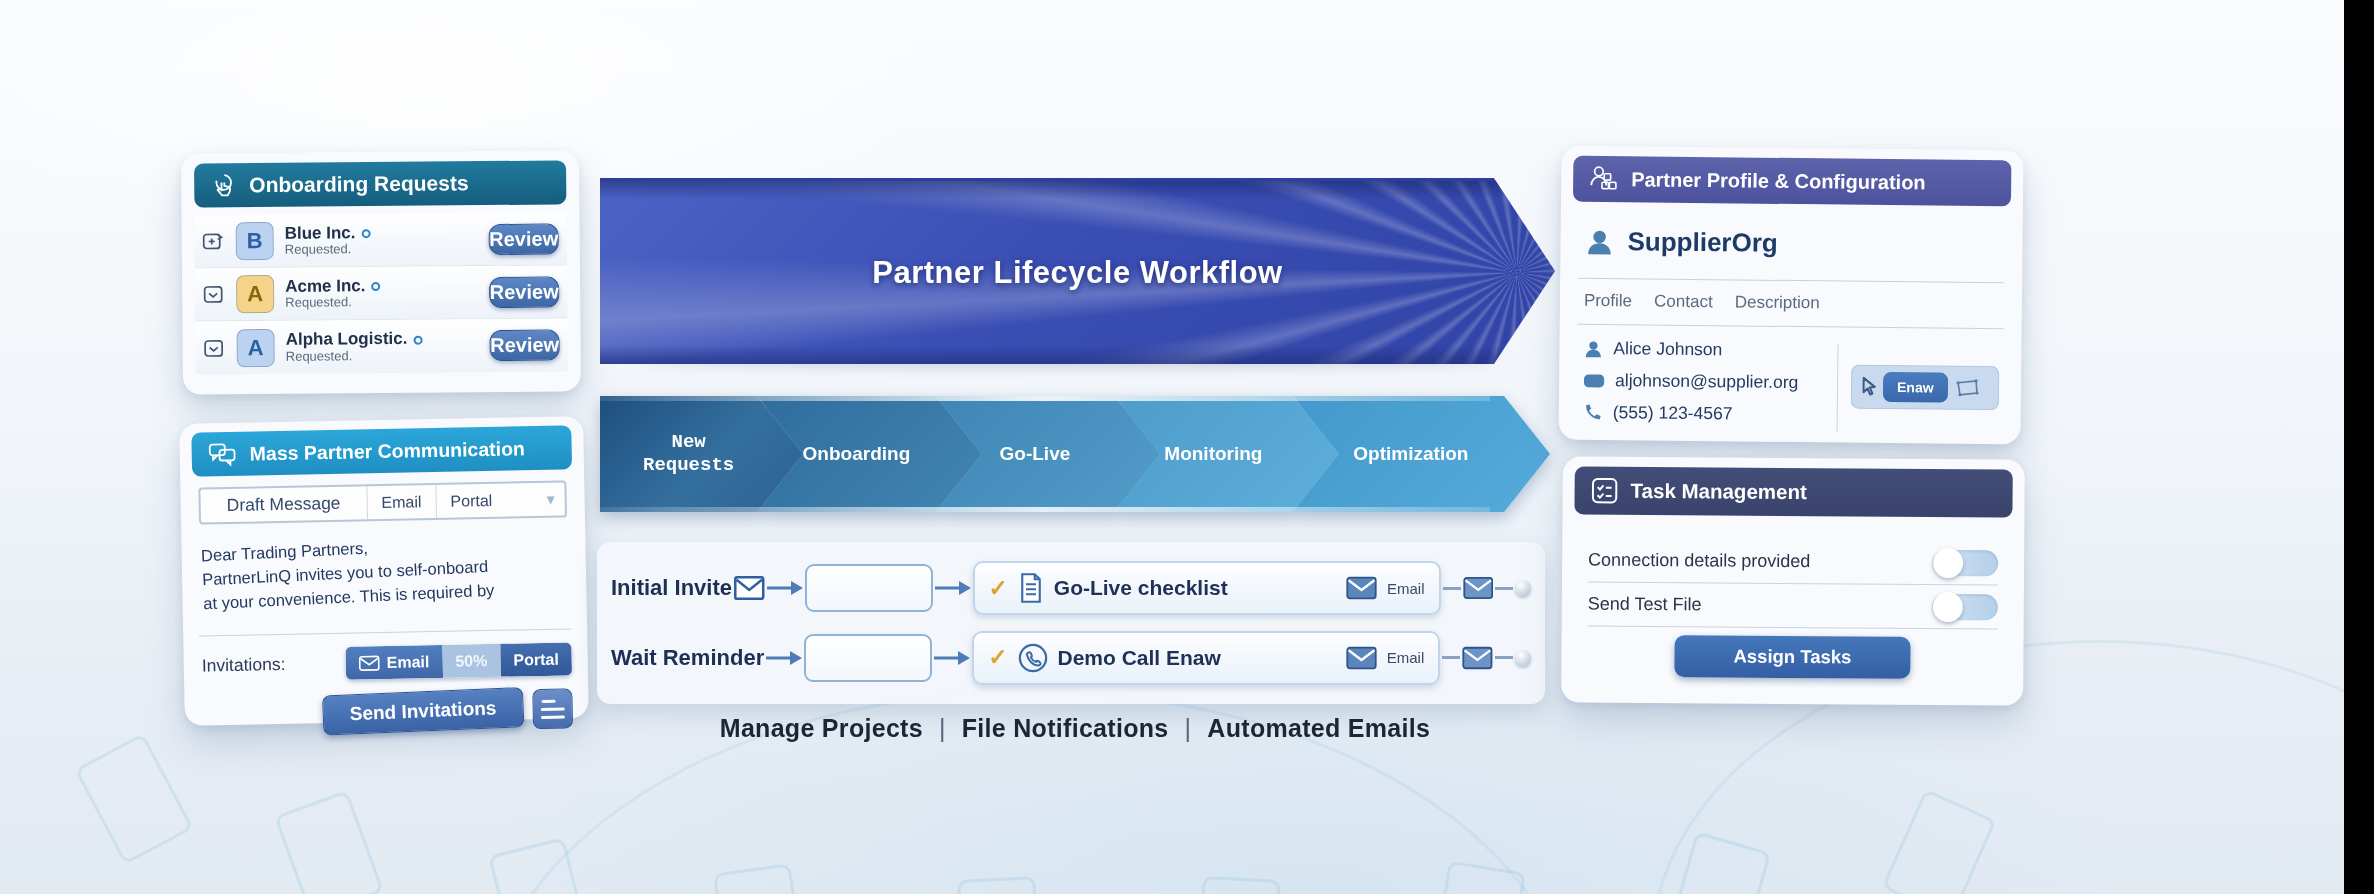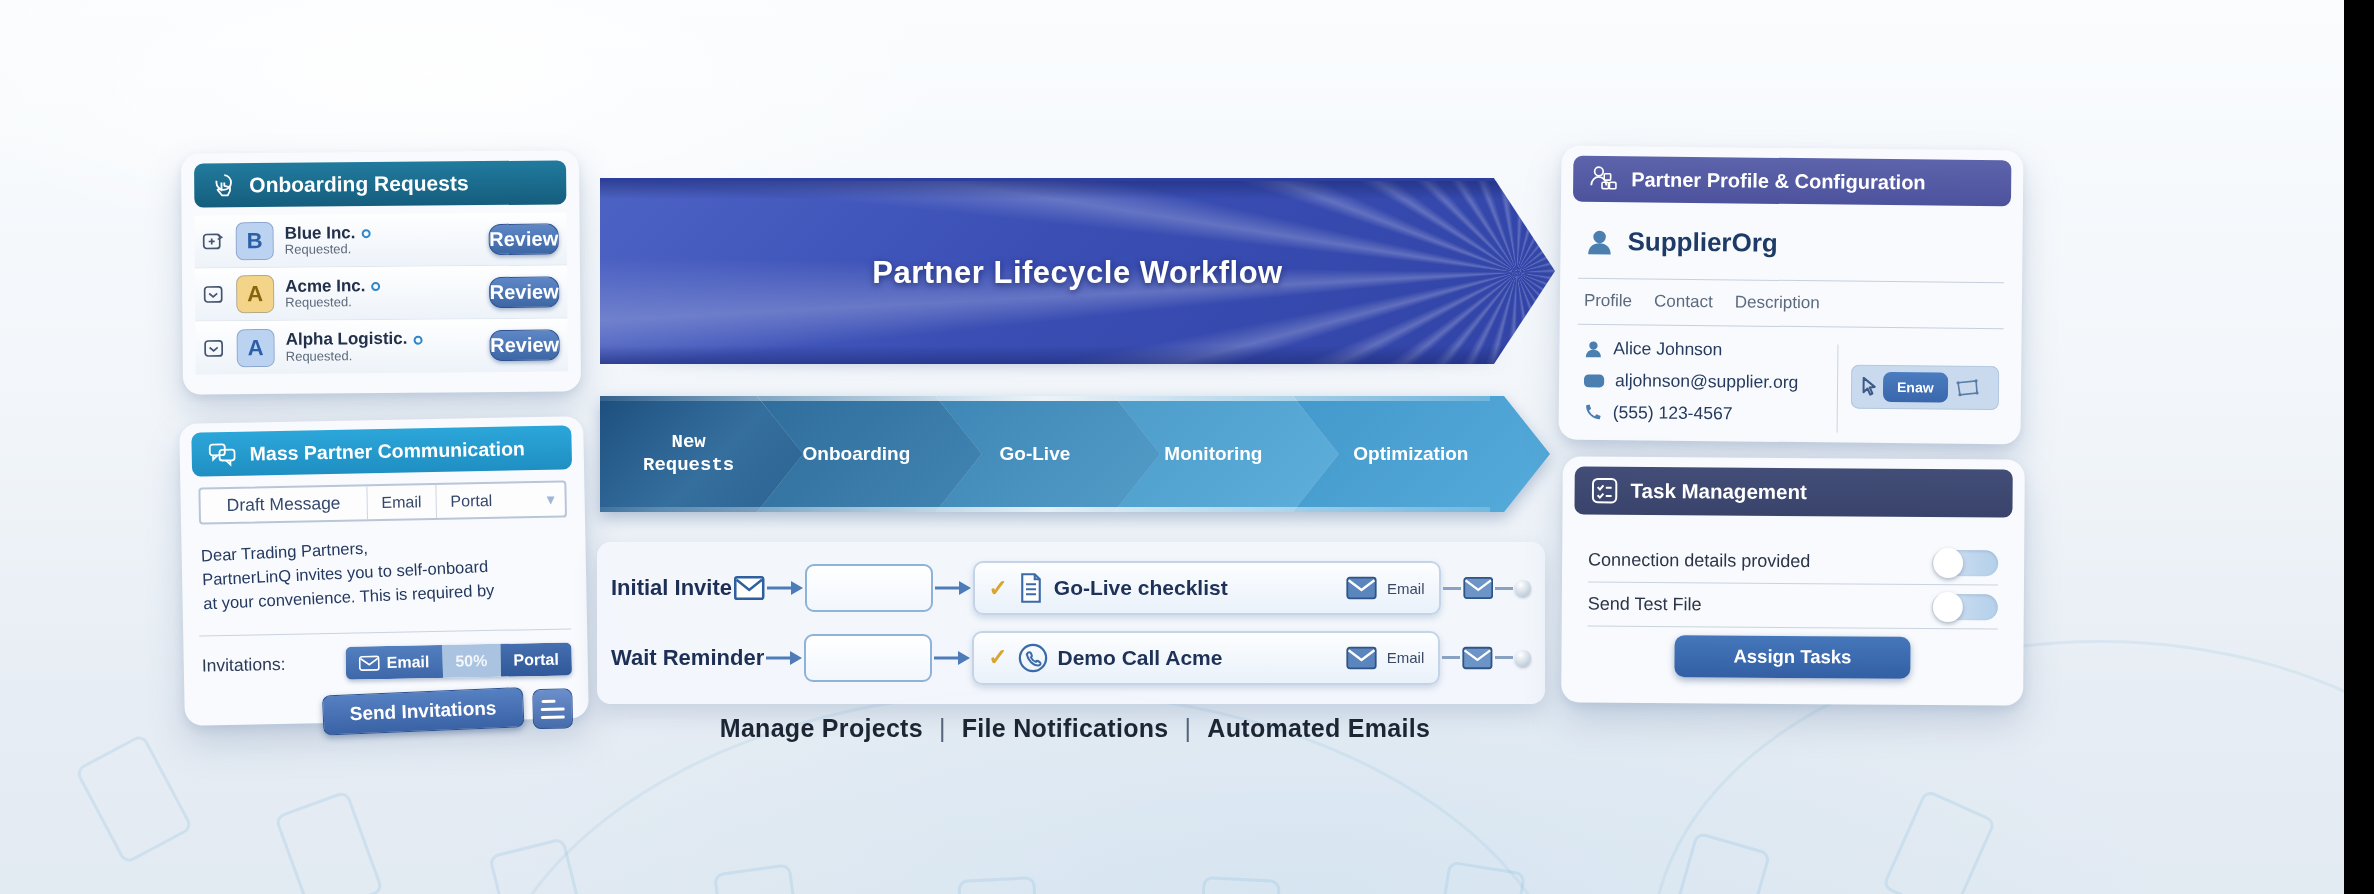--- a/index.html
+++ b/index.html
@@ -351,21 +351,21 @@
       <svg class="flow-arrow" width="36" height="16" viewBox="0 0 36 16">
         <path d="M0 8 h26" stroke="#4d7cb8" stroke-width="3"></path>
           <path d="M24 1 L36 8 L24 15 Z" fill="#4d7cb8"></path>
       </svg>
       <div class="flow-card">
         <span class="flow-check">✓</span>
         <svg width="30" height="30" viewBox="0 0 24 24">
           <circle cx="12" cy="12" r="10.5" fill="none" stroke="#3a6ba8" stroke-width="1.8"></circle>
           <path d="M7 9 c1 -2 3 -2 3.5 -.5 l.6 1.6 c.2 .6 -.2 1 -.8 1.4 c1 2 2.2 3 4 3.6 c.4 -.6 .9 -1 1.5 -.7 l1.5 .8 c1.4 .8 .8 2.8 -1.2 2.8 c-4 0 -8 -4 -9.1 -9z" fill="none" stroke="#3a6ba8" stroke-width="1.6"></path>
         </svg>
-        <span class="flow-card-title">Demo Call Acme</span>
+        <span class="flow-card-title">Demo Call Enaw</span>
         <span class="spacer"></span>
         <svg width="31" height="24" viewBox="0 0 24 18">
           <rect x="1" y="1" width="22" height="16" rx="2" fill="#5b85bd" stroke="#2e5488" stroke-width="1.4"></rect>
           <path d="M2 3 l10 7.5 10-7.5" fill="none" stroke="#fff" stroke-width="1.8"></path>
         </svg>
         <span class="email-label">Email</span>
       </div>
       <span class="dash"></span>
       <svg width="38" height="30" viewBox="0 0 24 18">
         <rect x="1" y="1" width="22" height="16" rx="2" fill="#6d94c6" stroke="#2e5488" stroke-width="1.4"></rect>

